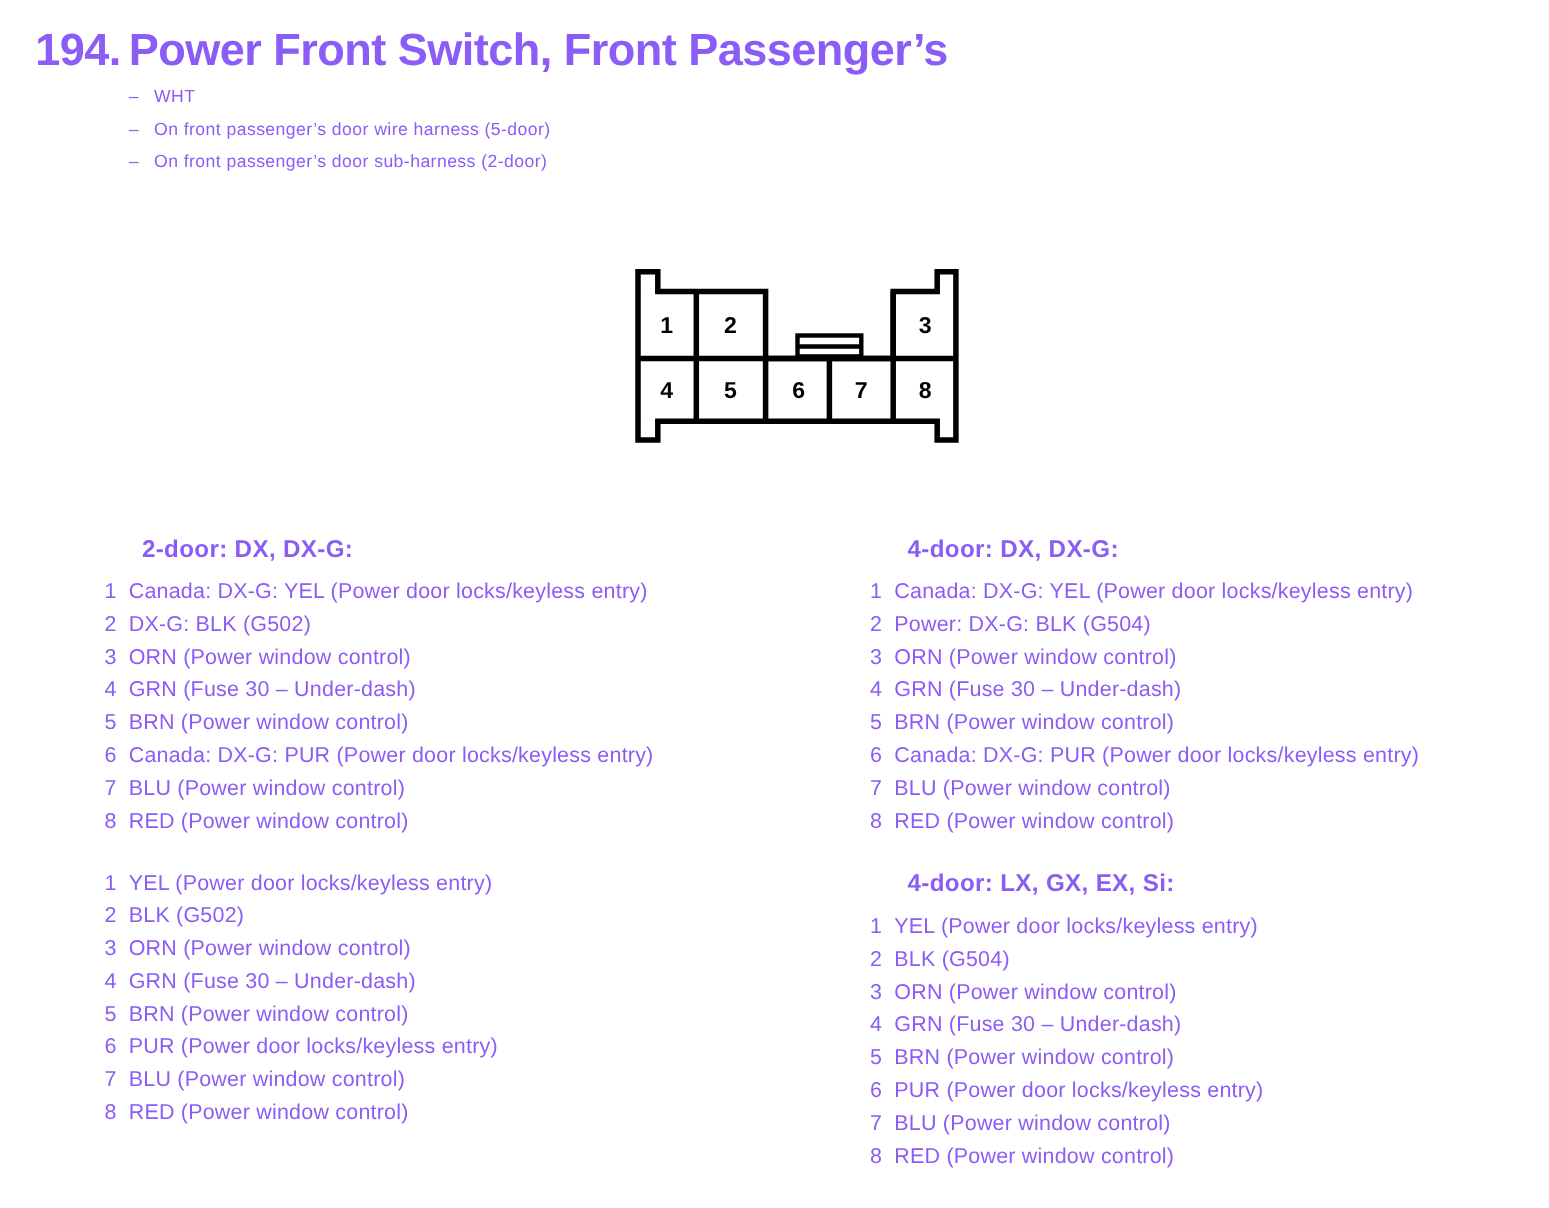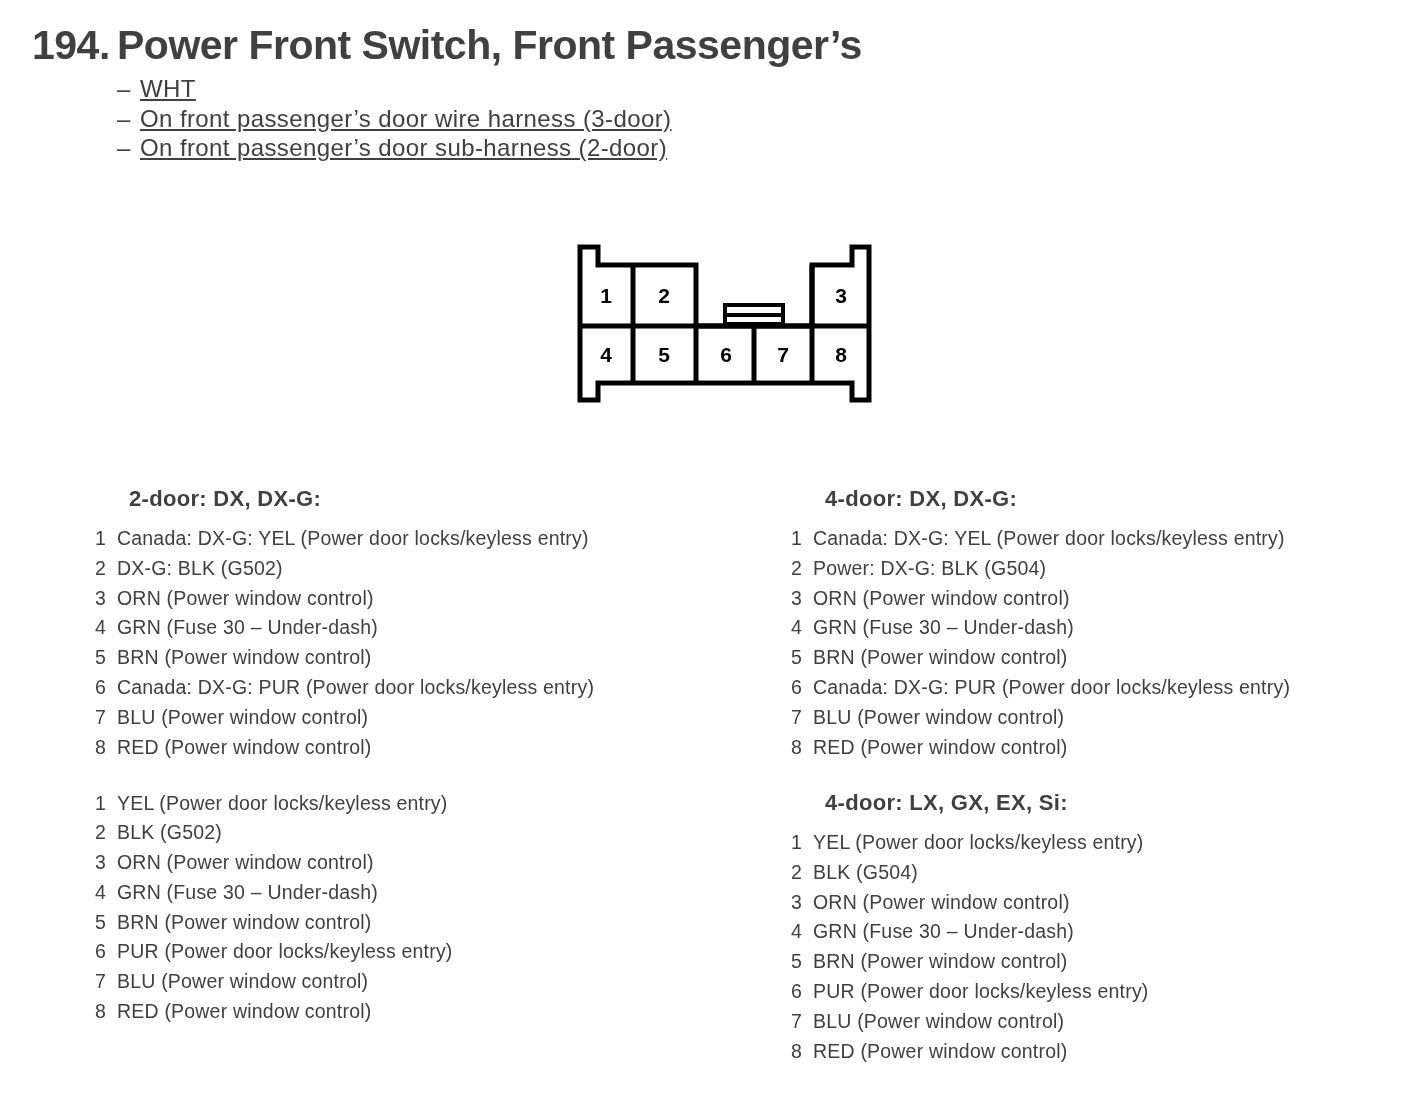--- a/index.html
+++ b/index.html
@@ -1,38 +1,38 @@
 <!DOCTYPE html>
 <html><head>
 <meta charset="utf-8">
 <style>
   html, body { margin: 0; padding: 0; background: #ffffff; }
   .page {
     position: relative;
     width: 1408px;
     height: 1098px;
     background: #ffffff;
-    color: #404040;
+    color: #8b5cf6;
     font-family: "Liberation Sans", sans-serif;
     overflow: hidden;
   }
   
   .title-num {
     position: absolute; left: 32px; top: 25px;
     font-size: 41px; font-weight: bold; line-height: 1;
     letter-spacing: -0.5px; white-space: nowrap;
   }
   .title-text {
     position: absolute; left: 117px; top: 25px;
     font-size: 41px; font-weight: bold; line-height: 1;
     letter-spacing: -0.5px; white-space: nowrap;
   }
   
   .bullets { position: absolute; left: 117px; top: 74px; }
-  .bullet { font-size: 24px; line-height: 29.5px; letter-spacing: 0.4px; white-space: nowrap; text-decoration: underline; }
+  .bullet { font-size: 16px; line-height: 29.5px; letter-spacing: 0.4px; white-space: nowrap; }
   .bullet .dash { display: inline-block; width: 23px; }
   
   .connector-svg { position: absolute; left: 570px; top: 238px; }
   .pin-cell-label {
     font-family: "Liberation Sans", sans-serif;
     font-size: 21px; font-weight: bold; fill: #000000;
   }
   
   .pinlist { position: absolute; width: 630px; }
   .sec-a { left: 90px;  top: 474px; }
@@ -55,21 +55,21 @@
 </head>
 <body>
 
 <div class="page">
 
   <span class="title-num">194.</span>
   <span class="title-text">Power Front Switch, Front Passenger’s</span>
 
   <div class="bullets">
     <div class="bullet"><span class="dash">–</span><span>WHT</span></div>
-    <div class="bullet"><span class="dash">–</span><span>On front passenger’s door wire harness (3-door)</span></div>
+    <div class="bullet"><span class="dash">–</span><span>On front passenger’s door wire harness (5-door)</span></div>
     <div class="bullet"><span class="dash">–</span><span>On front passenger’s door sub-harness (2-door)</span></div>
   </div>
 
   <svg class="connector-svg" width="306" height="170" viewBox="570 238 306 170" xmlns="http://www.w3.org/2000/svg">
 
     <path d="M 580 247 L 598 247 L 598 265 L 696 265 L 696 326 L 812 326 L 812 265 L 852 265 L 852 247 L 869 247 L 869 400 L 852 400 L 852 383 L 598 383 L 598 400 L 580 400 Z" fill="#ffffff" stroke="#000000" stroke-width="5" stroke-linejoin="miter"></path>
 
     <line x1="580" y1="326" x2="869" y2="326" stroke="#000000" stroke-width="5"></line>
 
     <line x1="633" y1="265" x2="633" y2="383" stroke="#000000" stroke-width="5"></line>

